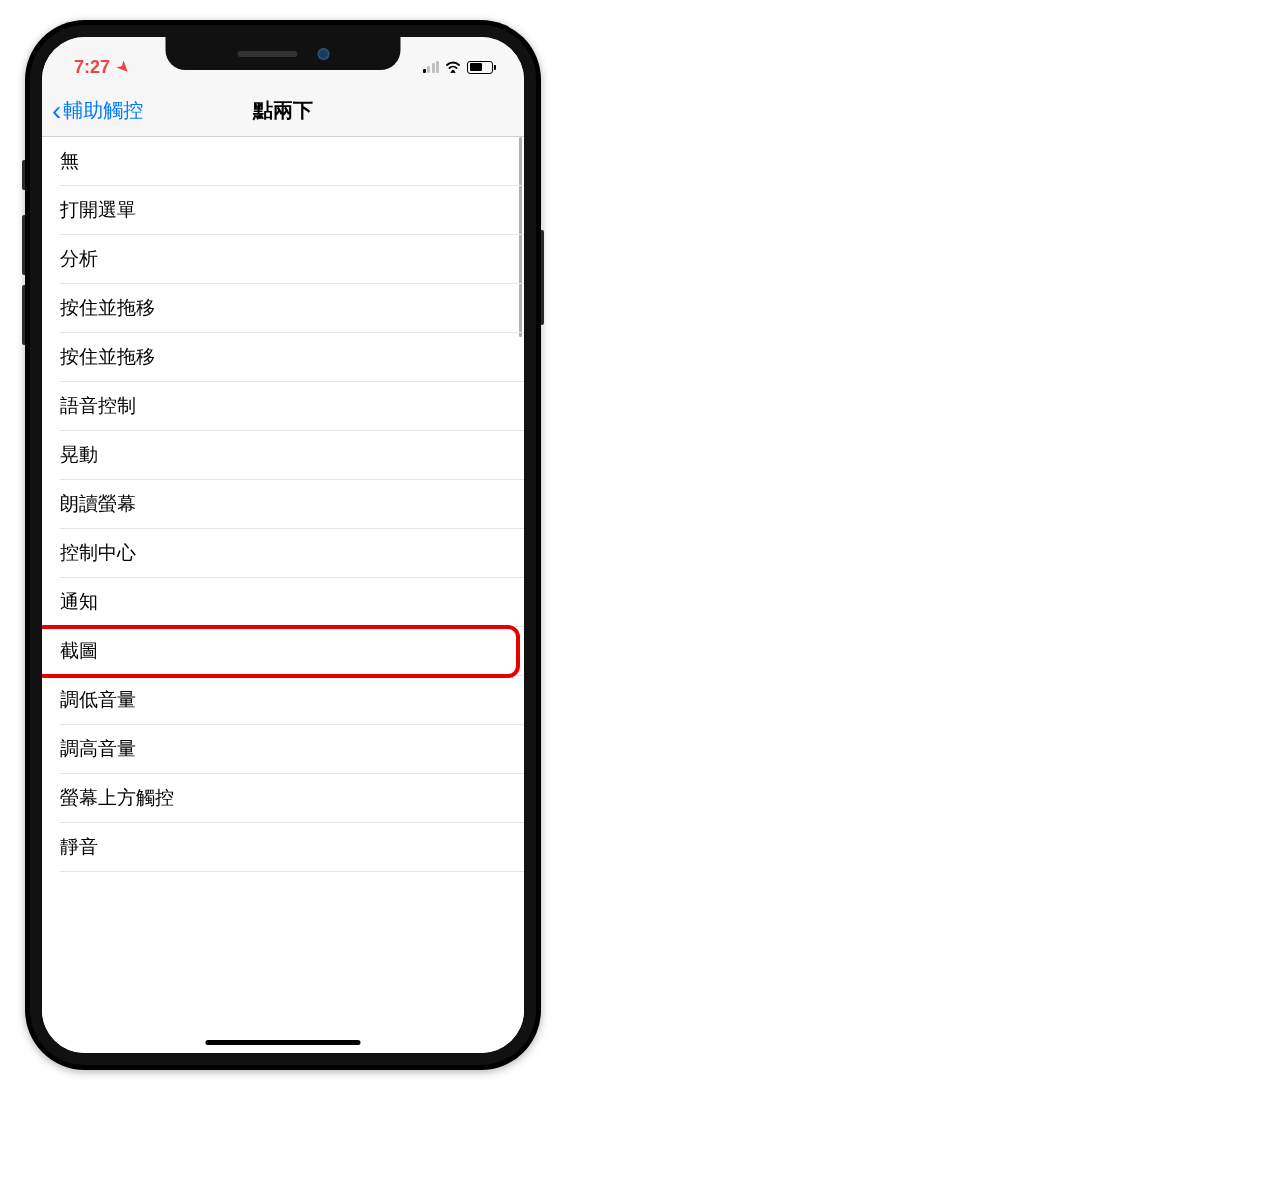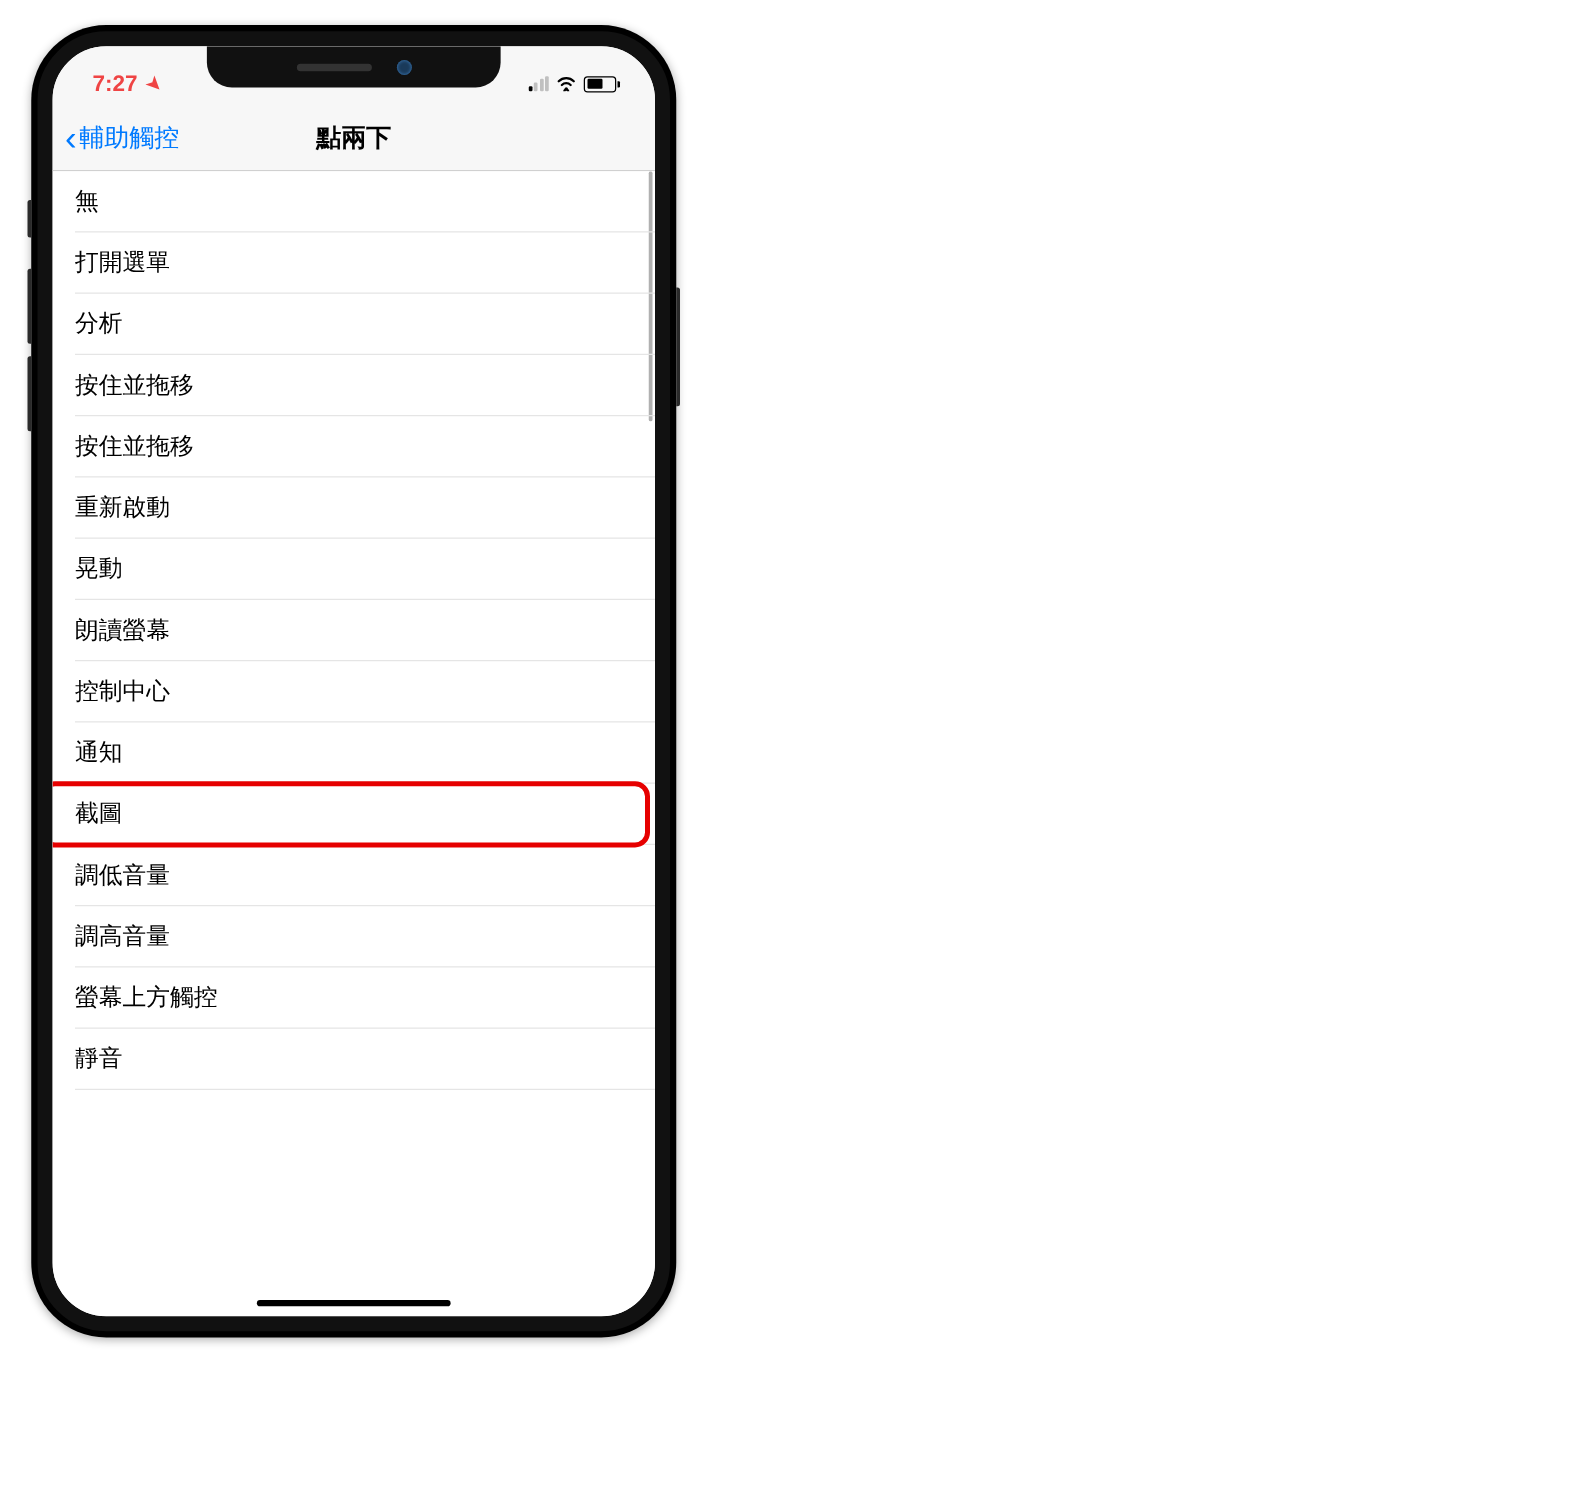--- a/index.html
+++ b/index.html
@@ -330,21 +330,21 @@
               <span>按住並拖移</span>
             </div>
           </div>
           <div class="list-item-wrap">
             <div class="list-item">
               <span>按住並拖移</span>
             </div>
           </div>
           <div class="list-item-wrap">
             <div class="list-item">
-              <span>重新啟動</span>
+              <span>語音控制</span>
             </div>
           </div>
           <div class="list-item-wrap">
             <div class="list-item">
               <span>晃動</span>
             </div>
           </div>
           <div class="list-item-wrap">
             <div class="list-item">
               <span>朗讀螢幕</span>

